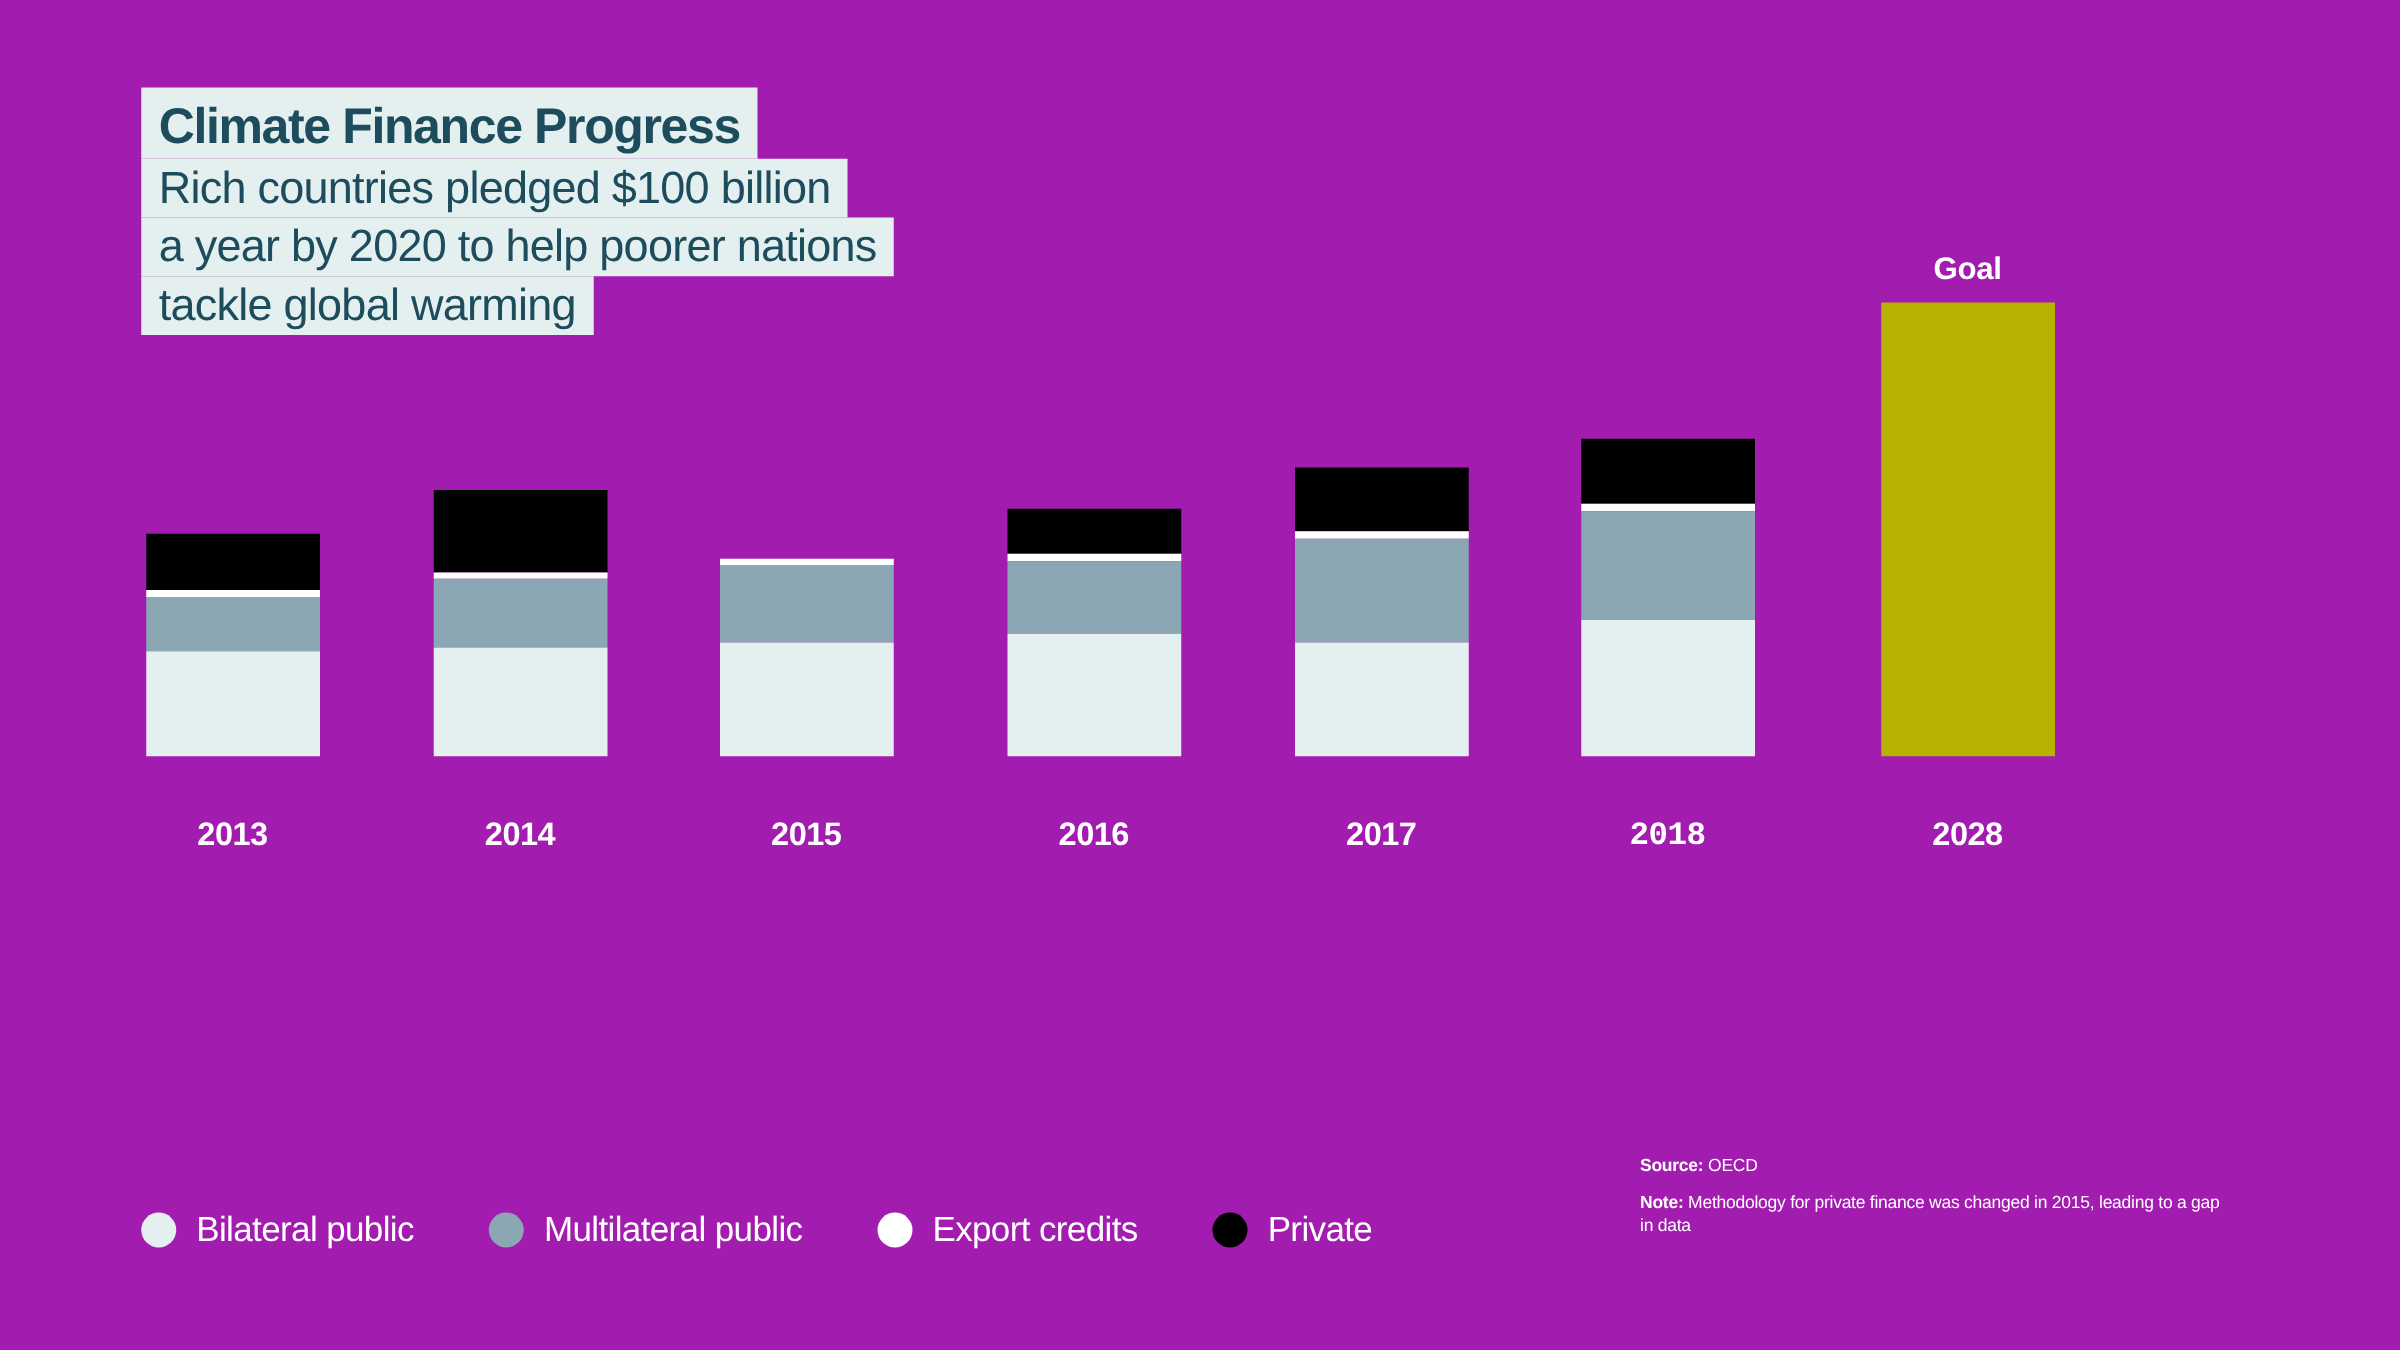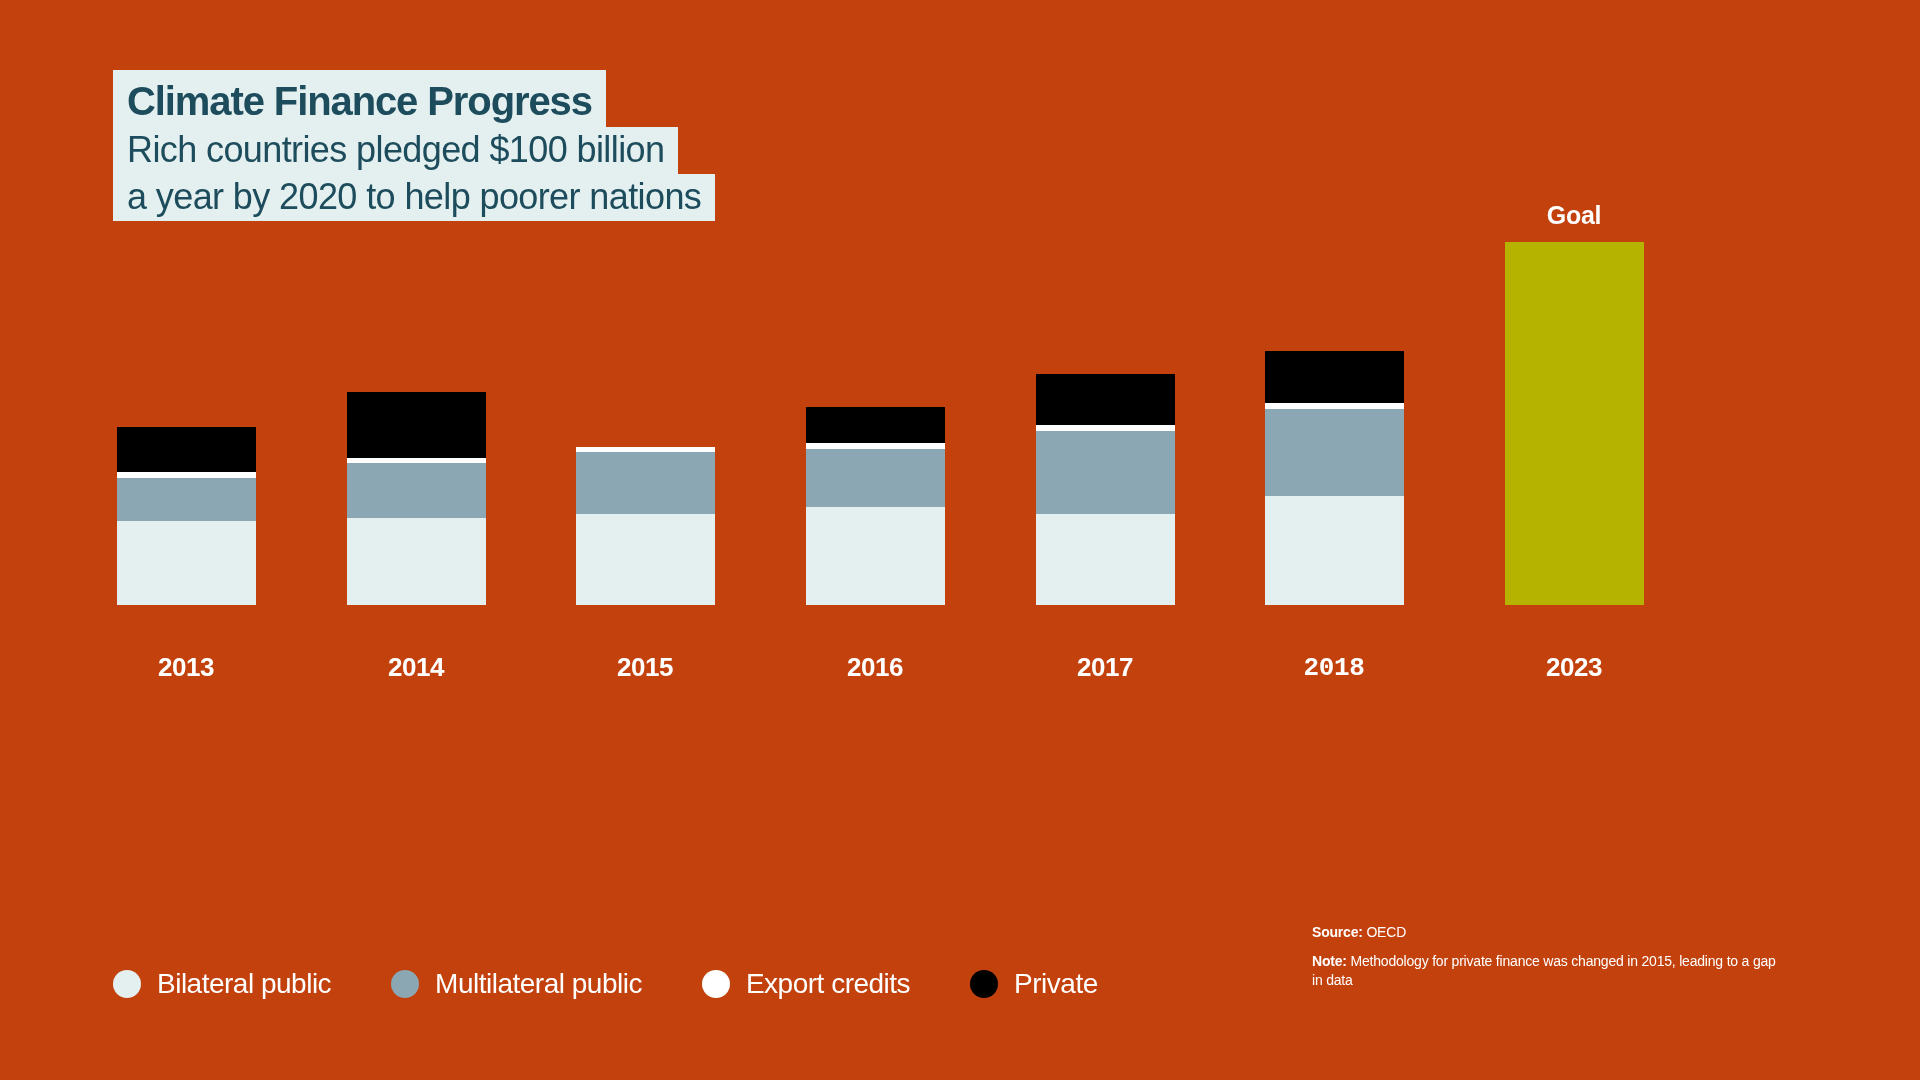--- a/index.html
+++ b/index.html
@@ -15,21 +15,21 @@
     background: #1d4c5c;
     font-family: "Liberation Sans", sans-serif;
     position: relative;
   }
 
   #stage {
     position: absolute;
     left: 0; top: 0;
     width: 1920px;
     height: 1080px;
-    background: #c2410c;
+    background: #a21caf;
   }
 
   
   #title-block {
     position: absolute;
     left: 113px;
     top: 70px;
     display: flex;
     flex-direction: column;
     align-items: flex-start;
@@ -169,20 +169,21 @@
 </style>
 </head>
 <body>
 
 <div id="stage">
 
   <div id="title-block">
     <div class="title-line" id="chart-title">Climate Finance Progress</div>
     <div class="title-line subtitle-line">Rich countries pledged $100 billion</div>
     <div class="title-line subtitle-line">a year by 2020 to help poorer nations</div>
+    <div class="title-line subtitle-line">tackle global warming</div>
   </div>
 
   <div id="plot">
       <div class="bar-group" style="left: 116.5px; width: 139px; bottom: 463px; height: 436px;">
         <div class="bar-stack">
           <div class="seg seg-private" style="height: 45.4167px; background: rgb(0, 0, 0);"></div>
           <div class="seg seg-export" style="height: 5.45px; background: rgb(255, 255, 255);"></div>
           <div class="seg seg-multilateral" style="height: 43.6px; background: rgb(139, 167, 179);"></div>
           <div class="seg seg-bilateral" style="height: 83.5667px; background: rgb(228, 239, 240);"></div>
         </div>
@@ -230,21 +231,21 @@
           <div class="seg seg-multilateral" style="height: 87.2px; background: rgb(139, 167, 179);"></div>
           <div class="seg seg-bilateral" style="height: 109px; background: rgb(228, 239, 240);"></div>
         </div>
         <div class="bar-label" style="bottom: -66px;">2018</div>
       </div>
       <div class="bar-group" style="left: 1504.5px; width: 139px; bottom: 463px; height: 436px;">
         <div class="bar-stack">
           <div class="seg seg-goal" style="height: 363.333px; background: rgb(181, 178, 0);"></div>
           <div class="goal-label" style="bottom: 375.333px;">Goal</div>
         </div>
-        <div class="bar-label" style="bottom: -66px;">2023</div>
+        <div class="bar-label" style="bottom: -66px;">2028</div>
       </div>
     </div>
 
   <div id="y-axis"></div>
 
   <div id="legend">
       <div class="legend-item">
         <span class="legend-swatch" style="background: rgb(228, 239, 240);"></span>
         <span class="legend-text">Bilateral public</span>
       </div>

